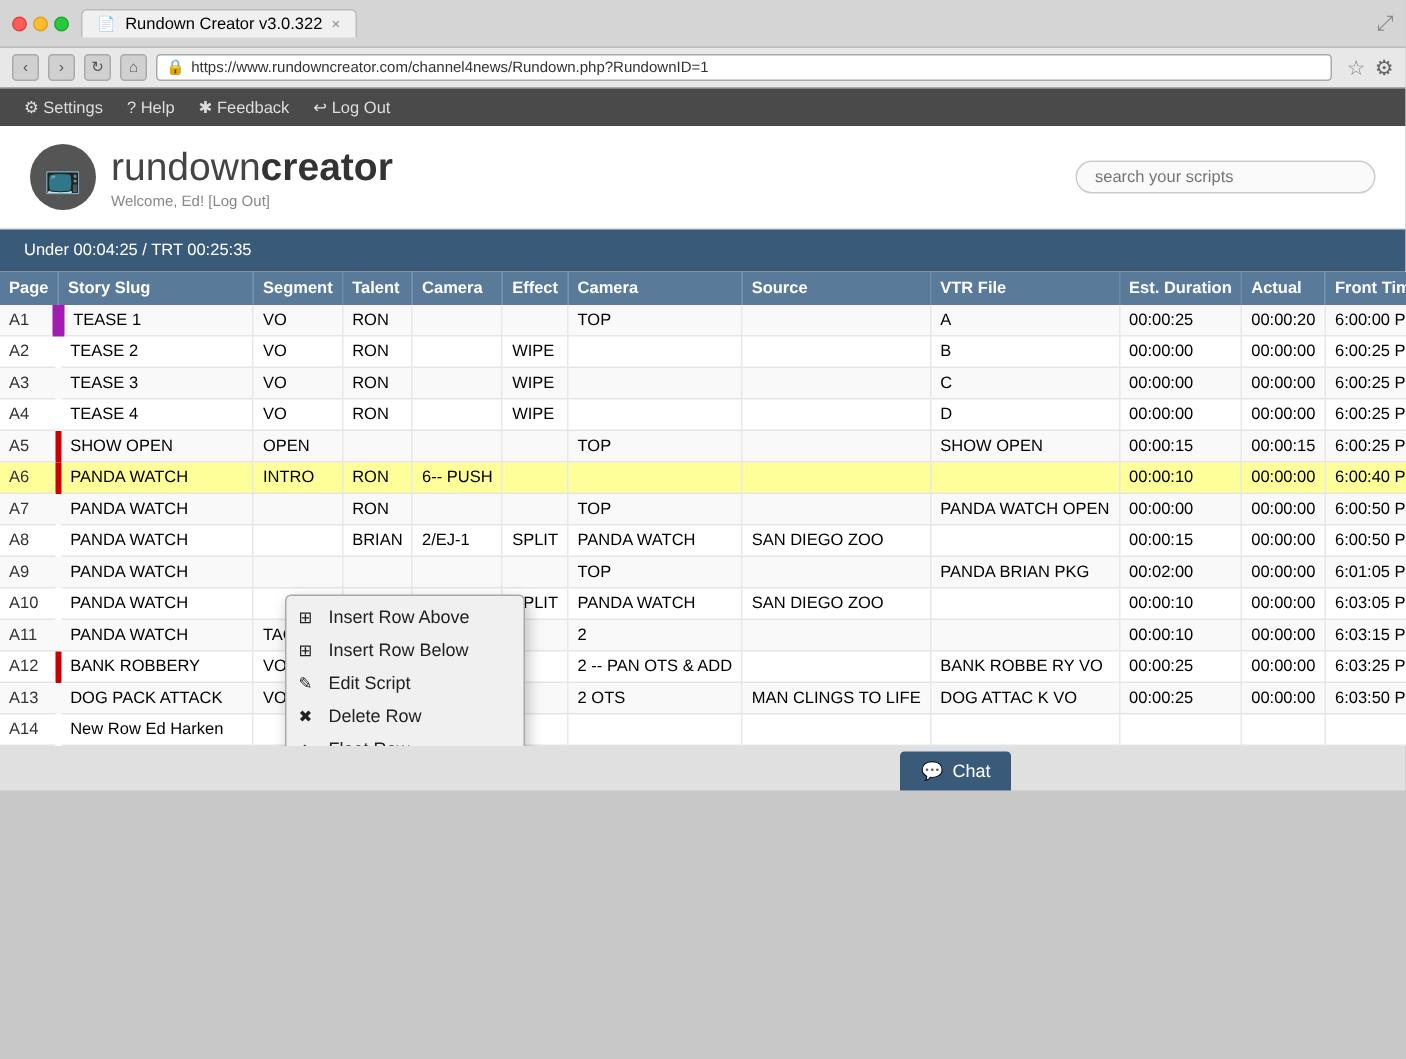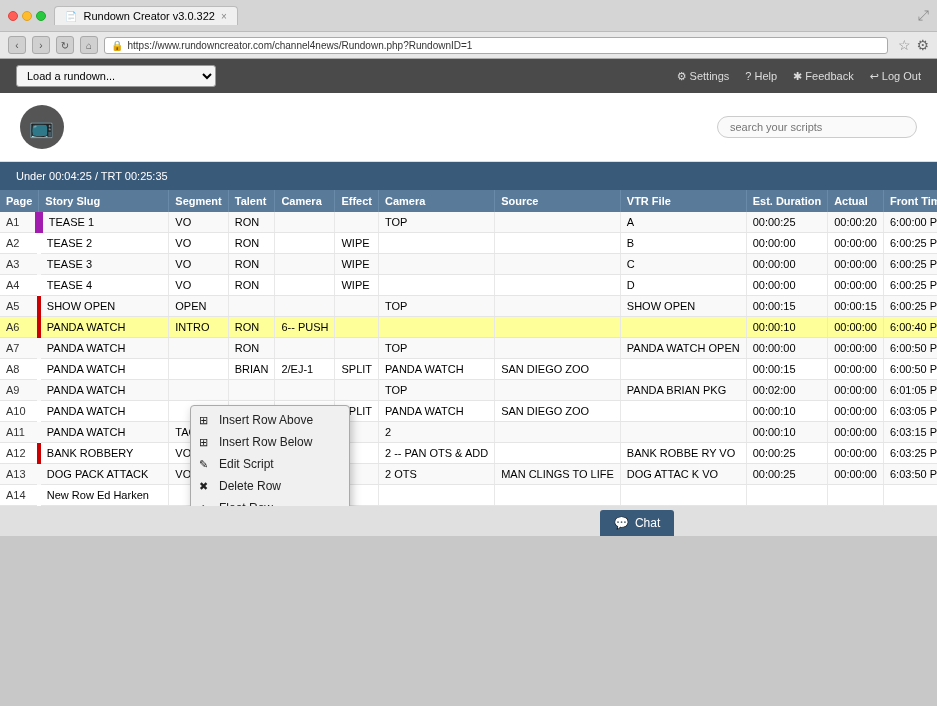--- a/index.html
+++ b/index.html
@@ -266,25 +266,20 @@
     <div class="address-bar">
       <span class="address-lock">🔒</span>
       <span class="address-text">https://www.rundowncreator.com/channel4news/Rundown.php?RundownID=1</span>
     </div>
     <span class="star-btn">☆</span>
     <span class="browser-tools">⚙</span>
   </div>
 </div>
 
 <div class="app-topbar">
-  <div class="app-topbar-left">
-    <select>
-      <option>Load a rundown...</option>
-    </select>
-  </div>
   <div class="app-topbar-right">
     <span class="topbar-btn">
       <span>⚙</span>
       <span>Settings</span>
     </span>
     <span class="topbar-btn">
       <span>?</span>
       <span>Help</span>
     </span>
     <span class="topbar-btn">
@@ -294,20 +289,26 @@
     <span class="topbar-btn">
       <span>↩</span>
       <span>Log Out</span>
     </span>
   </div>
 </div>
 
 <div class="app-header">
   <div class="app-logo">
     <div class="logo-icon">📺</div>
+    <div>
+      <div class="logo-text">
+        <span>rundown</span><strong>creator</strong>
+      </div>
+      <div class="logo-welcome">Welcome, Ed!  [Log Out]</div>
+    </div>
   </div>
   <input class="search-scripts" type="text" placeholder="search your scripts" style="">
 </div>
 
 <div class="rundown-header">
   <span class="rundown-timing">Under 00:04:25 / TRT 00:25:35</span>
 </div>
 
 <div class="rundown-table-wrapper" style="position:relative;">
   <table>

